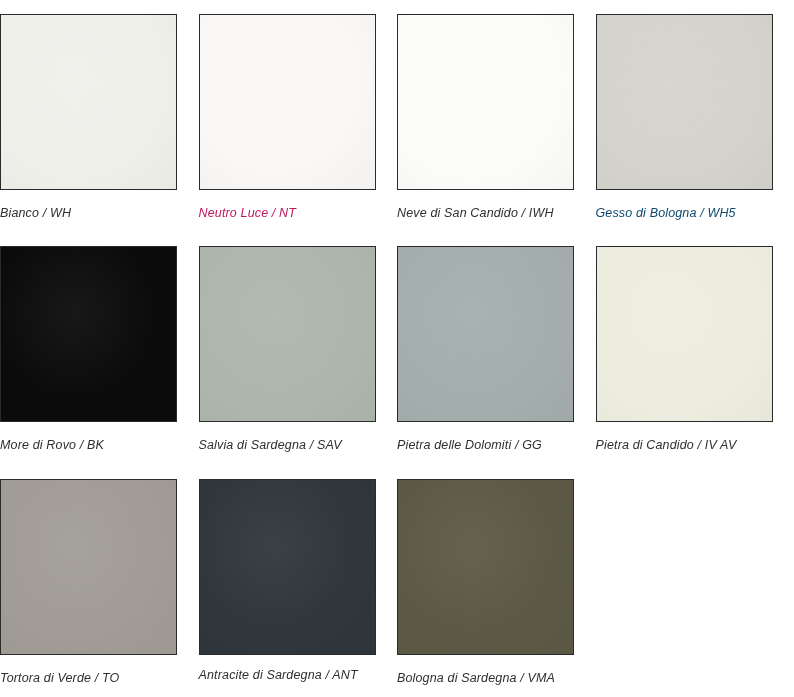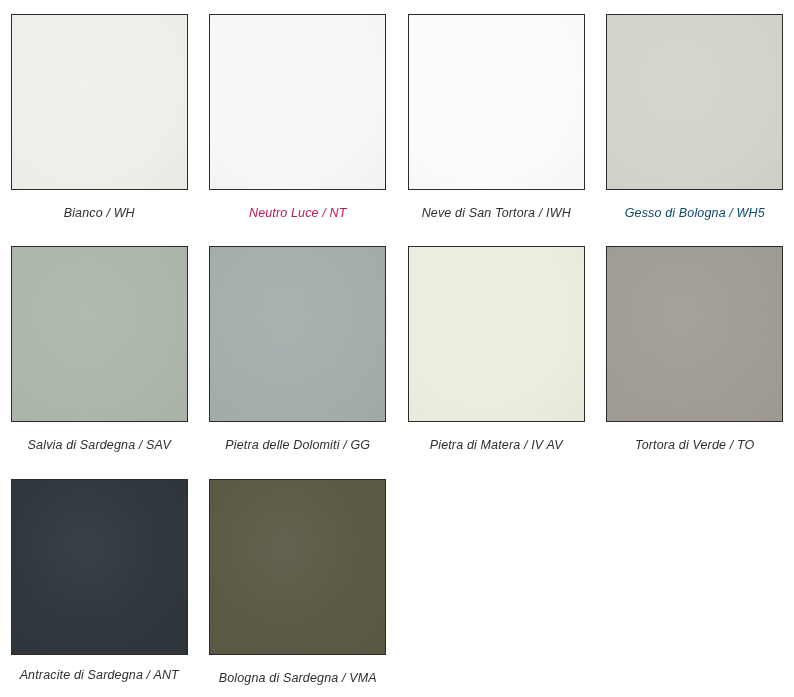--- a/index.html
+++ b/index.html
@@ -20,21 +20,21 @@
     grid-template-columns: repeat(4, 198.5px);
     grid-template-rows: repeat(3, 232.33px);
     width: 794px;
     height: 697px;
     box-sizing: border-box;
   }
 
   .swatch-cell {
     display: flex;
     flex-direction: column;
-    align-items: center;
+    align-items: flex-start;
     box-sizing: border-box;
     padding-top: 14px;
   }
 
   .swatch-chip {
     width: 177px;
     height: 176px;
     border: 1px solid #2b2b2b;
     box-sizing: border-box;
     position: relative;
@@ -101,43 +101,47 @@
     <div class="swatch-label" style="color: rgb(47, 47, 47);">Bianco / WH</div>
   </div>
 
   <div class="swatch-cell">
     <div class="swatch-chip" style="background-color: rgb(249, 248, 246); border-color: rgb(43, 43, 43);"></div>
     <div class="swatch-label" style="color: #be185d;">Neutro Luce / NT</div>
   </div>
 
   <div class="swatch-cell">
     <div class="swatch-chip" style="background-color: rgb(252, 252, 250); border-color: rgb(43, 43, 43);"></div>
-    <div class="swatch-label" style="color: rgb(47, 47, 47);">Neve di San Tortora / IWH</div>
+    <div class="swatch-label" style="color: rgb(47, 47, 47);">Neve di San Candido / IWH</div>
   </div>
 
   <div class="swatch-cell">
     <div class="swatch-chip" style="background-color: rgb(213, 212, 204); border-color: rgb(43, 43, 43);"></div>
     <div class="swatch-label" style="color: #0c4a6e;">Gesso di Bologna / WH5</div>
   </div>
 
+  <div class="swatch-cell">
+    <div class="swatch-chip" style="background-color: rgb(11, 11, 12); border-color: rgb(43, 43, 43);"></div>
+    <div class="swatch-label" style="color: rgb(47, 47, 47);">More di Rovo / BK</div>
+  </div>
 
   <div class="swatch-cell">
     <div class="swatch-chip" style="background-color: rgb(174, 183, 171); border-color: rgb(43, 43, 43);"></div>
     <div class="swatch-label" style="color: rgb(47, 47, 47);">Salvia di Sardegna / SAV</div>
   </div>
 
   <div class="swatch-cell">
     <div class="swatch-chip" style="background-color: rgb(164, 174, 173); border-color: rgb(43, 43, 43);"></div>
     <div class="swatch-label" style="color: rgb(47, 47, 47);">Pietra delle Dolomiti / GG</div>
   </div>
 
 
   <div class="swatch-cell">
     <div class="swatch-chip" style="background-color: rgb(237, 237, 224); border-color: rgb(43, 43, 43);"></div>
-    <div class="swatch-label" style="color: rgb(47, 47, 47);">Pietra di Matera / IV AV</div>
+    <div class="swatch-label" style="color: rgb(47, 47, 47);">Pietra di Candido / IV AV</div>
   </div>
 
   <div class="swatch-cell">
     <div class="swatch-chip" style="background-color: rgb(161, 157, 150); border-color: rgb(43, 43, 43);"></div>
     <div class="swatch-label" style="color: rgb(47, 47, 47);">Tortora di Verde / TO</div>
   </div>
 
   <div class="swatch-cell">
     <div class="swatch-chip" style="background-color: rgb(47, 54, 60); border-color: rgb(43, 43, 43);"></div>
     <div class="swatch-label" style="color: rgb(47, 47, 47); margin-top: 12px;">Antracite di Sardegna / ANT</div>

